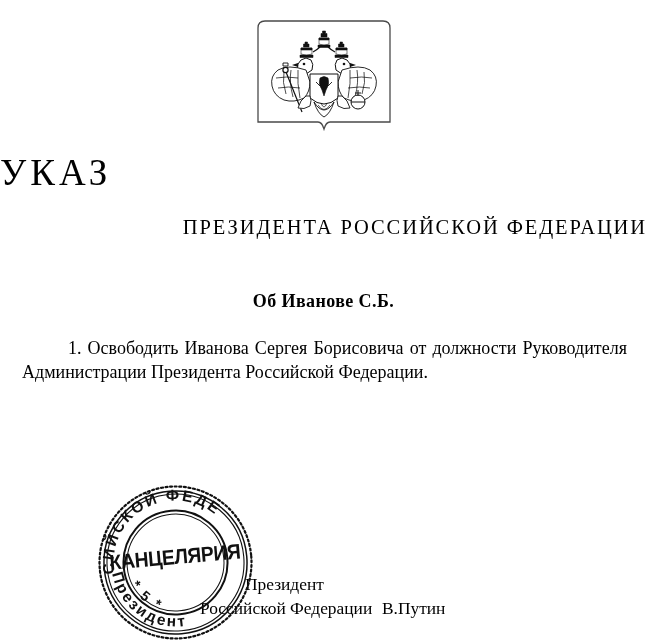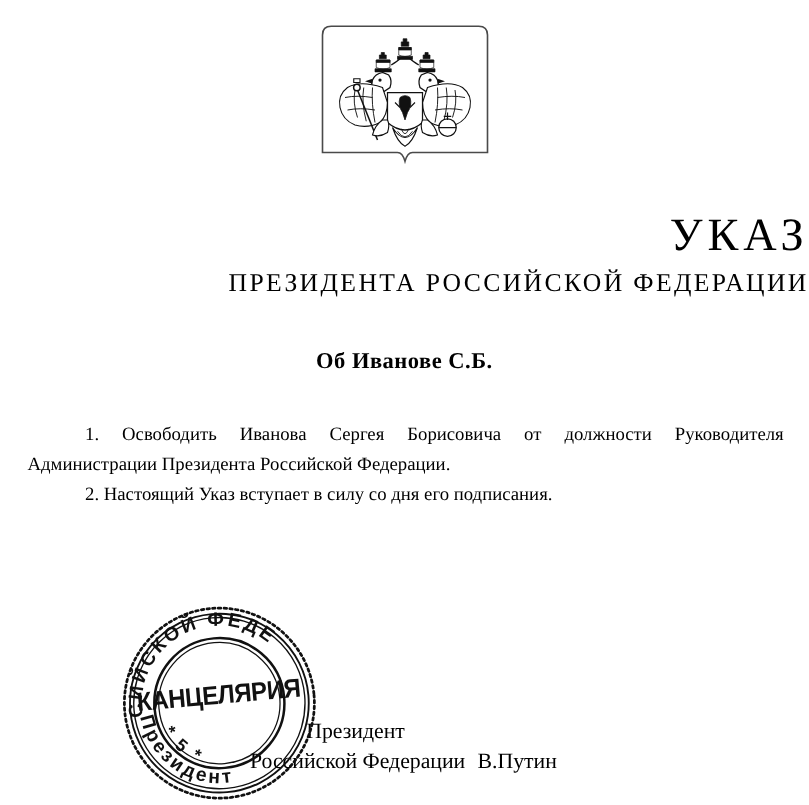--- a/index.html
+++ b/index.html
@@ -33,22 +33,22 @@
   }
   .emblem {
     display: block;
   }
 
   
   .doc-title {
     position: absolute;
     left: 0;
     right: 0;
-    top: 168px;
-    text-align: right;
+    top: 152px;
+    text-align: left;
     font-size: 37px;
     line-height: 42px;
     letter-spacing: 4px;
     font-weight: 400;
     white-space: nowrap;
   }
   .doc-subtitle {
     position: absolute;
     left: 0;
     right: 0;
@@ -59,35 +59,35 @@
     letter-spacing: 1.9px;
     font-weight: 400;
     white-space: nowrap;
   }
 
   
   .doc-subject {
     position: absolute;
     left: 0;
     right: 0;
-    top: 276px;
+    top: 289px;
     text-align: center;
     font-size: 18px;
     line-height: 24px;
     font-weight: bold;
     letter-spacing: 0.4px;
   }
 
   
   .doc-body {
     position: absolute;
     left: 22px;
     width: 605px;
     top: 336px;
-    font-size: 15px;
+    font-size: 18px;
     line-height: 24px;
   }
   .clause-justified {
     text-align: justify;
     text-align-last: left;
     text-indent: 46px;
     margin: 0;
     hyphens: none;
   }
   .clause-plain {
@@ -244,21 +244,20 @@
     </svg>
   </div>
 
   <div class="doc-title">УКАЗ</div>
   <div class="doc-subtitle">ПРЕЗИДЕНТА  РОССИЙСКОЙ  ФЕДЕРАЦИИ</div>
 
   <div class="doc-subject">Об Иванове С.Б.</div>
 
   <div class="doc-body">
     <p class="clause-justified">1.  Освободить Иванова Сергея Борисовича от должности Руководителя Администрации Президента Российской Федерации.</p>
-    <p class="clause-plain">2. Настоящий Указ вступает в силу со дня его подписания.</p>
   </div>
 
   <div class="signature">
     <div class="sig-line-1">Президент</div>
     <div class="sig-line-2">
       <span class="sig-role-2">Российской Федерации</span>
       <span class="sig-name">В.Путин</span>
     </div>
   </div>
 

